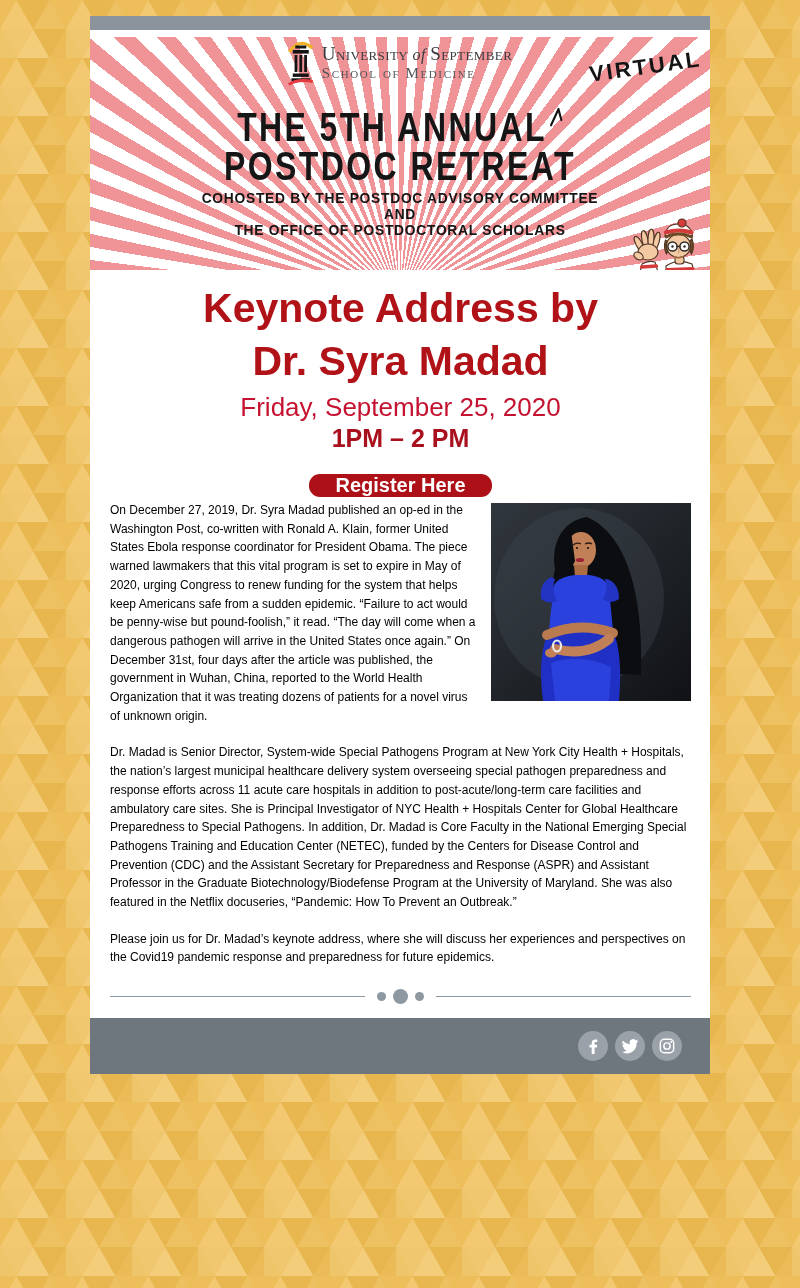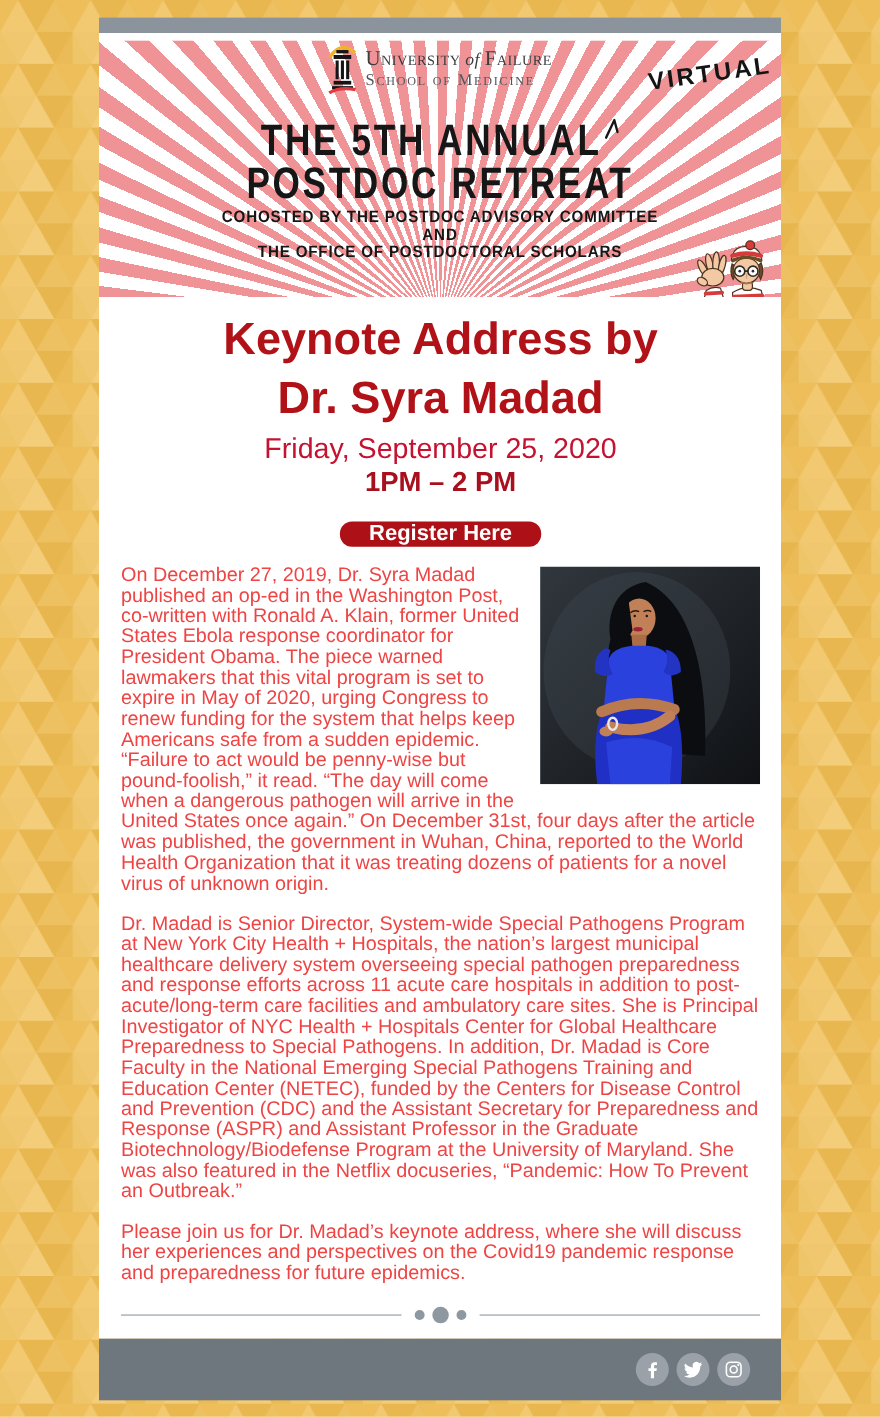--- a/index.html
+++ b/index.html
@@ -33,21 +33,21 @@
 
   .content { background:#ffffff; padding:12px 19px 14px 20px; text-align:center; }
   .kn-title { color:#b01218; font-size:41px; line-height:53px; font-weight:bold; }
   .kn-title span { display:block; }
   .kn-date { color:#c41230; font-size:26px; line-height:32px; margin-top:3px; }
   .kn-time { color:#a8101d; font-size:25px; line-height:30px; font-weight:bold; }
   .btn-row { margin-top:21px; }
   .register-btn { display:inline-block; background:#ad1016; color:#ffffff; font-weight:bold; font-size:20px;
     padding:0 26px; border-radius:11px; text-decoration:none; border:none; cursor:pointer; font-family:"Liberation Sans",sans-serif; }
 
-  .article { margin-top:16px; text-align:left; font-size:18px; line-height:18.7px; color:#ef4444; }
+  .article { margin-top:4px; text-align:left; font-size:12px; line-height:18.7px; color:#000000; }
   .article p + p { margin-top:18px; }
   .photo { float:right; width:200px; height:198px; margin:2px 0 8px 14px; display:block; }
 
   .divider { display:flex; align-items:center; justify-content:center; margin-top:22px; height:15px; }
   .divider .line { flex:1; height:1px; background:#8d98a1; }
   .divider .dots { display:flex; align-items:center; gap:7px; margin:0 12px; }
   .dot { border-radius:50%; background:#8d98a1; }
   .dot.s { width:9px; height:9px; }
   .dot.l { width:15px; height:15px; }
 
@@ -91,21 +91,21 @@
           <rect x="5" y="13" width="16" height="3.6" fill="#151515"></rect>
           <rect x="6.8" y="18" width="2.8" height="17" fill="#151515"></rect>
           <rect x="11.6" y="18" width="2.8" height="17" fill="#151515"></rect>
           <rect x="16.4" y="18" width="2.8" height="17" fill="#151515"></rect>
           <rect x="5" y="36.5" width="16" height="3.4" fill="#151515"></rect>
           <rect x="3.6" y="41.3" width="19" height="3" fill="#151515"></rect>
           <path d="M1 47.5 Q10 41.5 25 44.5" stroke="#e23a3f" stroke-width="3" fill="none"></path>
         </svg>
         <div class="logo-text">
           <div class="logo-line1">
-            <span>University</span><span class="of"> <span>of</span> </span><span>Failure</span>
+            <span>University</span><span class="of"> <span>of</span> </span><span>September</span>
           </div>
           <div class="logo-line2">School of Medicine</div>
         </div>
       </div>
 
       <div class="virtual">VIRTUAL</div>
 
       <div class="banner-title">
         <div class="line">
           <span>THE 5TH ANNUAL</span><svg class="caret-icon" width="16" height="22" viewBox="0 0 16 22" aria-hidden="true">

